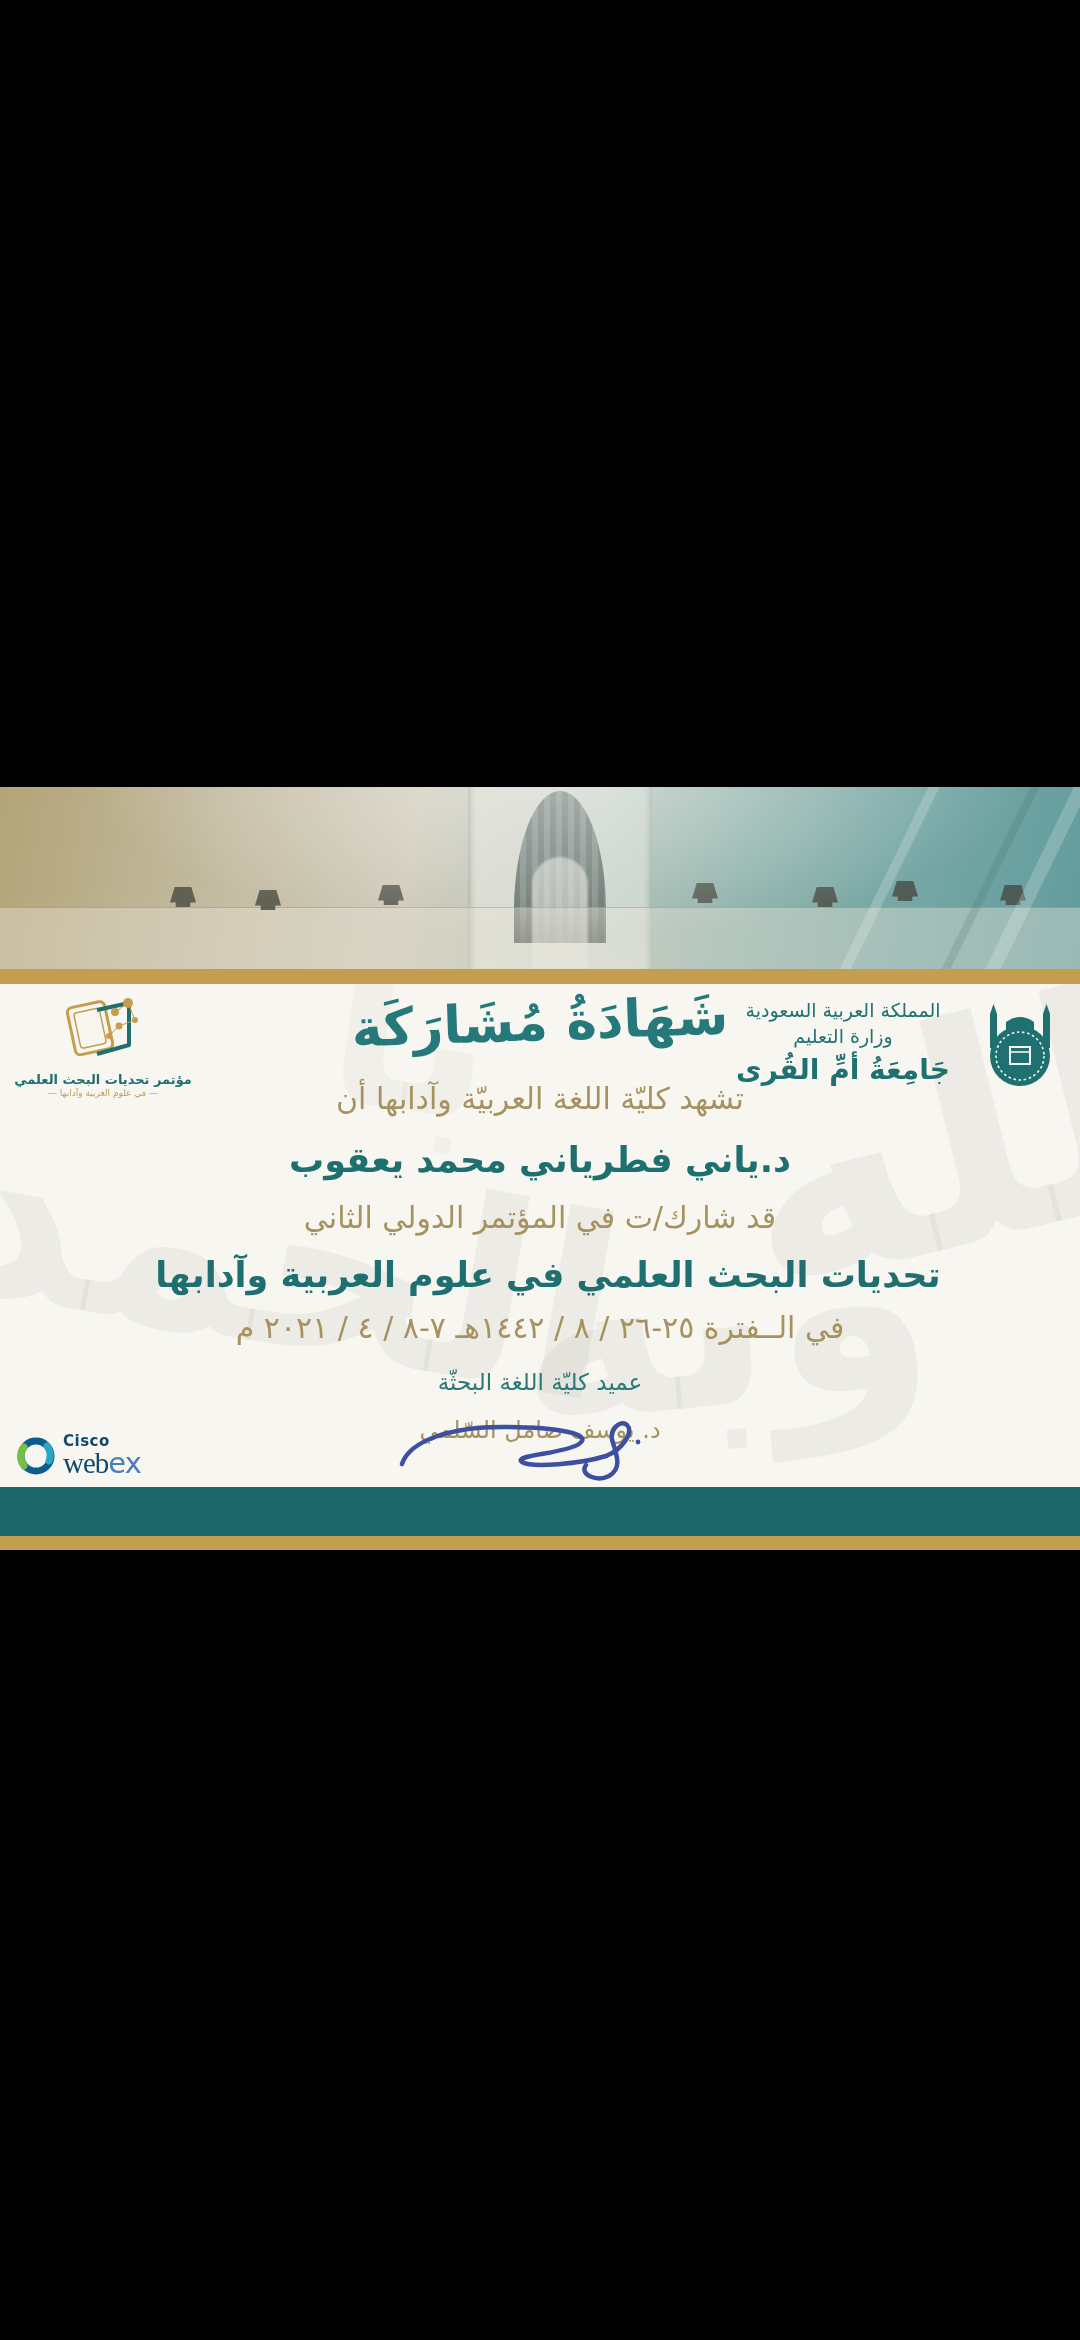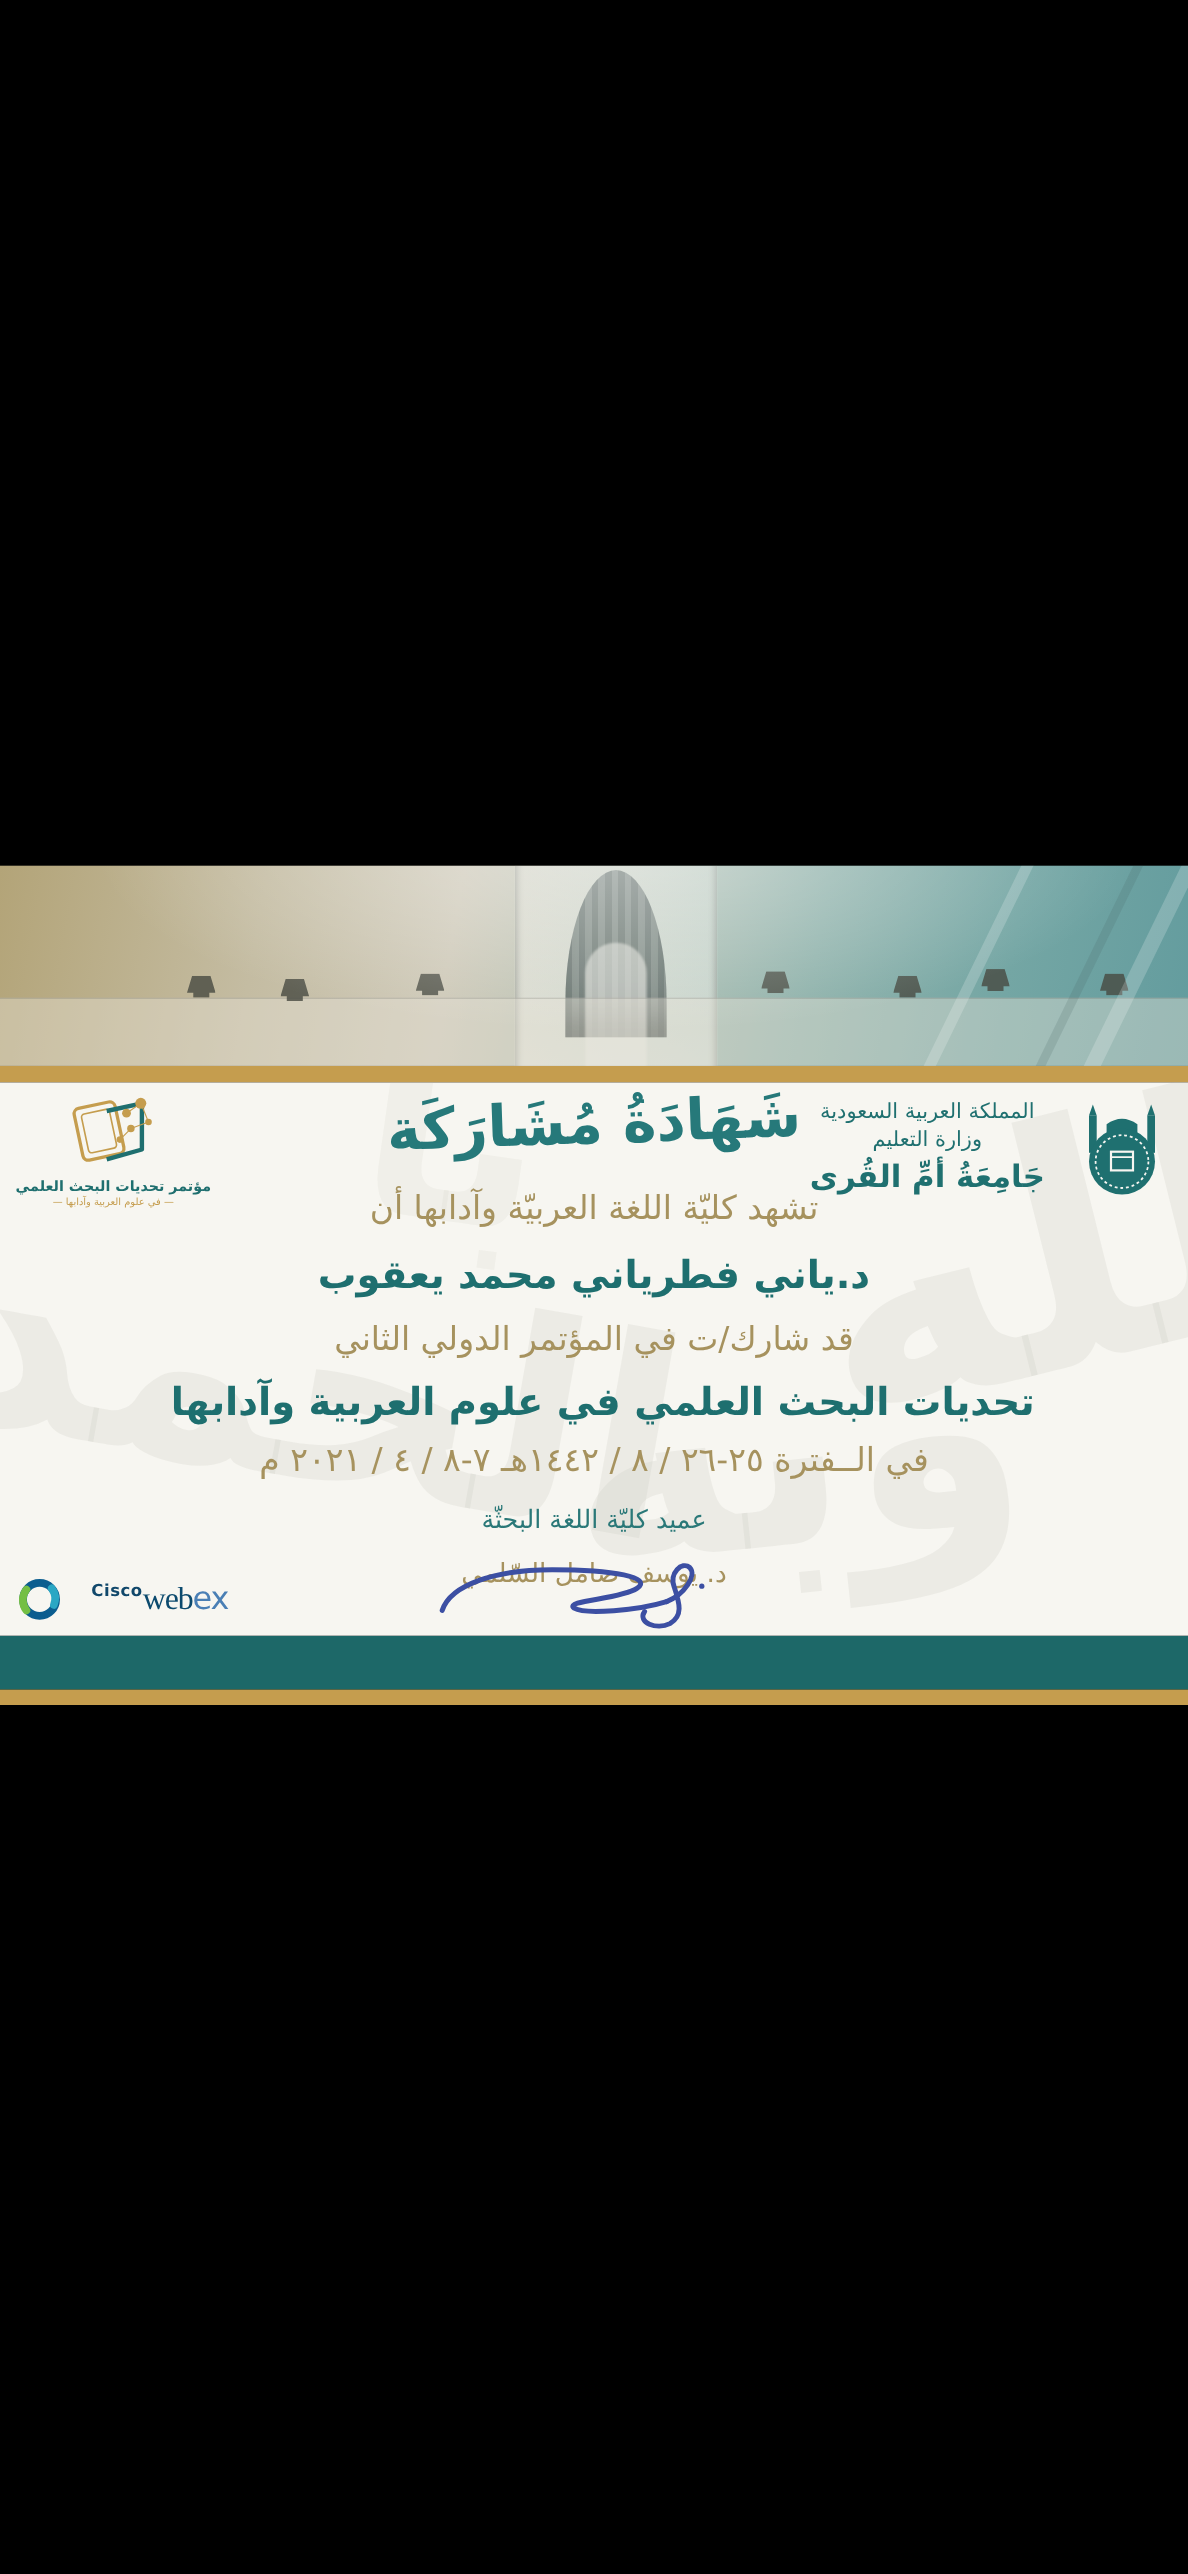--- a/index.html
+++ b/index.html
@@ -96,21 +96,21 @@
   .l-name      { top:155px; font-size:35px; font-weight:bold; }
   .l-part      { top:216px; font-size:30px; }
   .l-conf      { top:270px; font-size:35px; font-weight:bold; }
   .l-date      { top:326px; font-size:30px; }
   .l-dean-t    { top:385px; font-size:23px; }
   .l-dean-n    { top:432px; font-size:24px; }
 
   .signature-wrap { position:absolute; left:calc(50% - 160px); top:428px; width:300px; height:70px; }
 
   .webex { position:absolute; left:16px; top:450px; display:flex; align-items:center; gap:7px; }
-  .webex-text { display:flex; flex-direction:row; line-height:1;margin-left:20px; }
+  .webex-text { display:flex; flex-direction:column; line-height:1; }
   .webex-cisco { font-size:15px; font-weight:bold; letter-spacing:.5px; }
   .webex-word { font-size:29px; letter-spacing:-1px; }
 
   .teal-bar { width:1080px; height:49px; }
 </style>
 </head>
 <body>
 
 <div class="screen">
 

